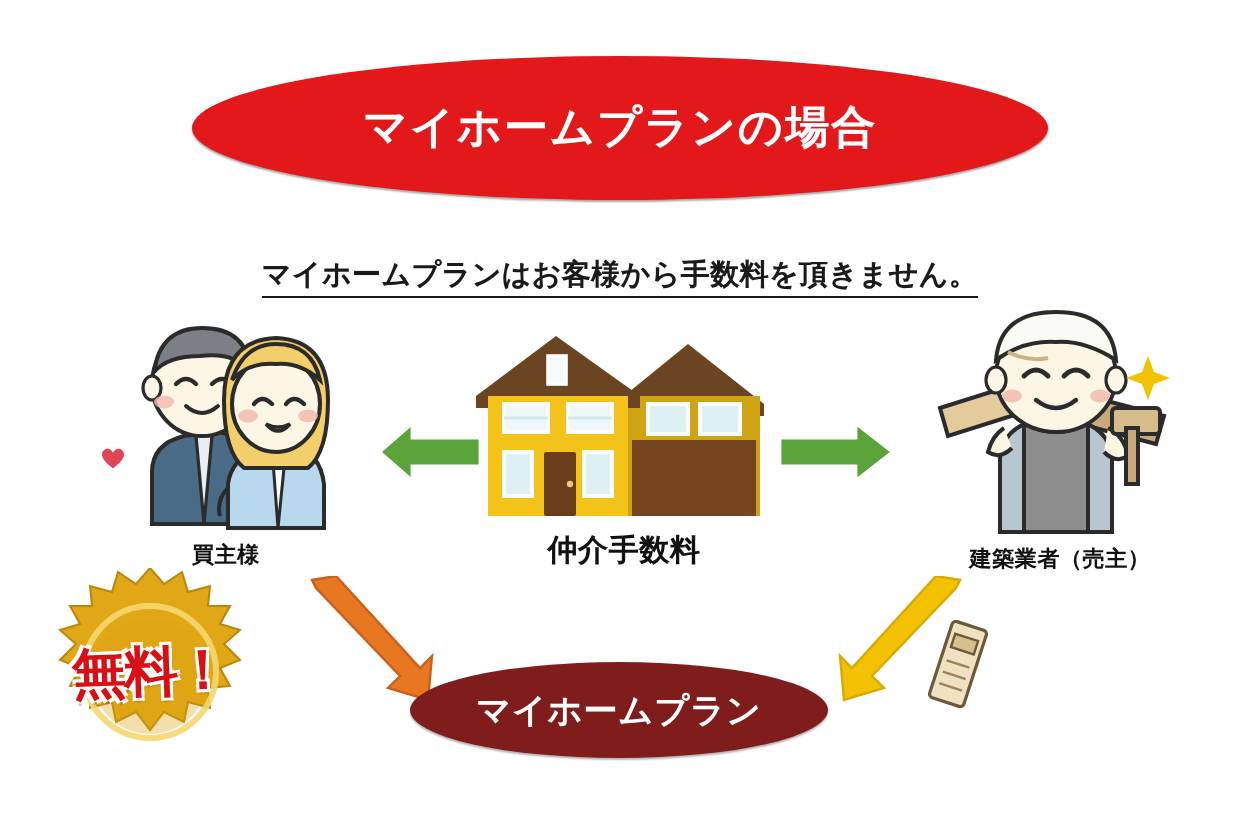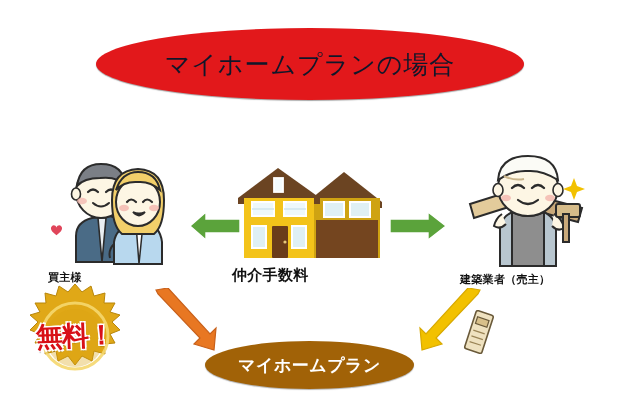--- a/index.html
+++ b/index.html
@@ -12,36 +12,36 @@
 
   
   .title-ellipse{
     position:absolute;left:96px;top:28px;width:428px;height:72px;
     background:#e2181b;border-radius:50%;
     box-shadow:0 1px 1px rgba(0,0,0,.35);
   }
   .title-text{
     position:absolute;left:0;top:0;width:100%;height:100%;
     display:flex;align-items:center;justify-content:center;
-    color:#0f172a;font-size:25px;font-weight:normal;letter-spacing:1px;
+    color:#ffffff;font-size:22px;font-weight:bold;letter-spacing:1px;
     white-space:nowrap;
   }
 
   
   .subtitle{
     position:absolute;left:0;top:128px;width:620px;text-align:center;
     font-size:14.5px;font-weight:bold;color:#1a1a1a;letter-spacing:.2px;
   }
   .subtitle span{
     border-bottom:1.6px solid #1a1a1a;padding-bottom:2px;
   }
 
   
   .fig-label{
-    position:absolute;text-align:left;font-size:11px;color:#111;
+    position:absolute;text-align:center;font-size:11px;color:#111;
     font-weight:bold;white-space:nowrap;letter-spacing:.3px;
   }
 
   
   .couple{position:absolute;left:48px;top:158px;width:130px;height:110px;}
   .heart{
     position:absolute;left:50px;top:222px;width:13px;height:12px;
   }
 
   
@@ -71,40 +71,43 @@
     text-shadow:
       -1.5px -1.5px 0 #fff, 1.5px -1.5px 0 #fff,
       -1.5px  1.5px 0 #fff, 1.5px  1.5px 0 #fff,
       0 2px 1px rgba(0,0,0,.25);
     letter-spacing:-1px;white-space:nowrap;
     transform:rotate(-2deg);
   }
 
   
   .plan-ellipse{
-    position:absolute;left:205px;top:341px;width:209px;height:48px;
-    background:#a16207;border-radius:50%;
+    position:absolute;left:205px;top:331px;width:209px;height:48px;
+    background:#7f1d1d;border-radius:50%;
     box-shadow:0 1px 1px rgba(0,0,0,.3);
     text-decoration:underline;
   }
   .plan-text{
     position:absolute;left:0;top:0;width:100%;height:100%;
     display:flex;align-items:center;justify-content:center;
     color:#fff;font-size:17px;font-weight:bold;white-space:nowrap;letter-spacing:.5px;
   }
 </style>
 </head>
 <body>
 
 <div class="stage">
 
   <div class="title-ellipse">
     <div class="title-text">マイホームプランの場合</div>
   </div>
 
+  <div class="subtitle">
+    <span>マイホームプランはお客様から手数料を頂きません。</span>
+  </div>
 
   <div class="couple">
     <svg viewBox="0 0 130 110" width="130" height="110">
 
       <path d="M28 104 L28 78 Q28 64 44 60 L62 58 Q78 62 78 78 L78 104 Z" fill="#4a6b86" stroke="#2b2b2b" stroke-width="2"></path>
       <path d="M50 60 L54 104 L58 60 Z" fill="#e9eef2" stroke="#2b2b2b" stroke-width="1.6"></path>
       <ellipse cx="53" cy="34" rx="25" ry="26" fill="#fdf6e4" stroke="#2b2b2b" stroke-width="2"></ellipse>
       <path d="M29 28 Q32 6 53 6 Q76 6 77 28 Q70 18 52 20 Q36 20 29 28 Z" fill="#7b7f86" stroke="#2b2b2b" stroke-width="2"></path>
       <ellipse cx="28" cy="36" rx="4.5" ry="6" fill="#fdf6e4" stroke="#2b2b2b" stroke-width="1.6"></ellipse>
       <ellipse cx="78" cy="36" rx="4.5" ry="6" fill="#fdf6e4" stroke="#2b2b2b" stroke-width="1.6"></ellipse>

